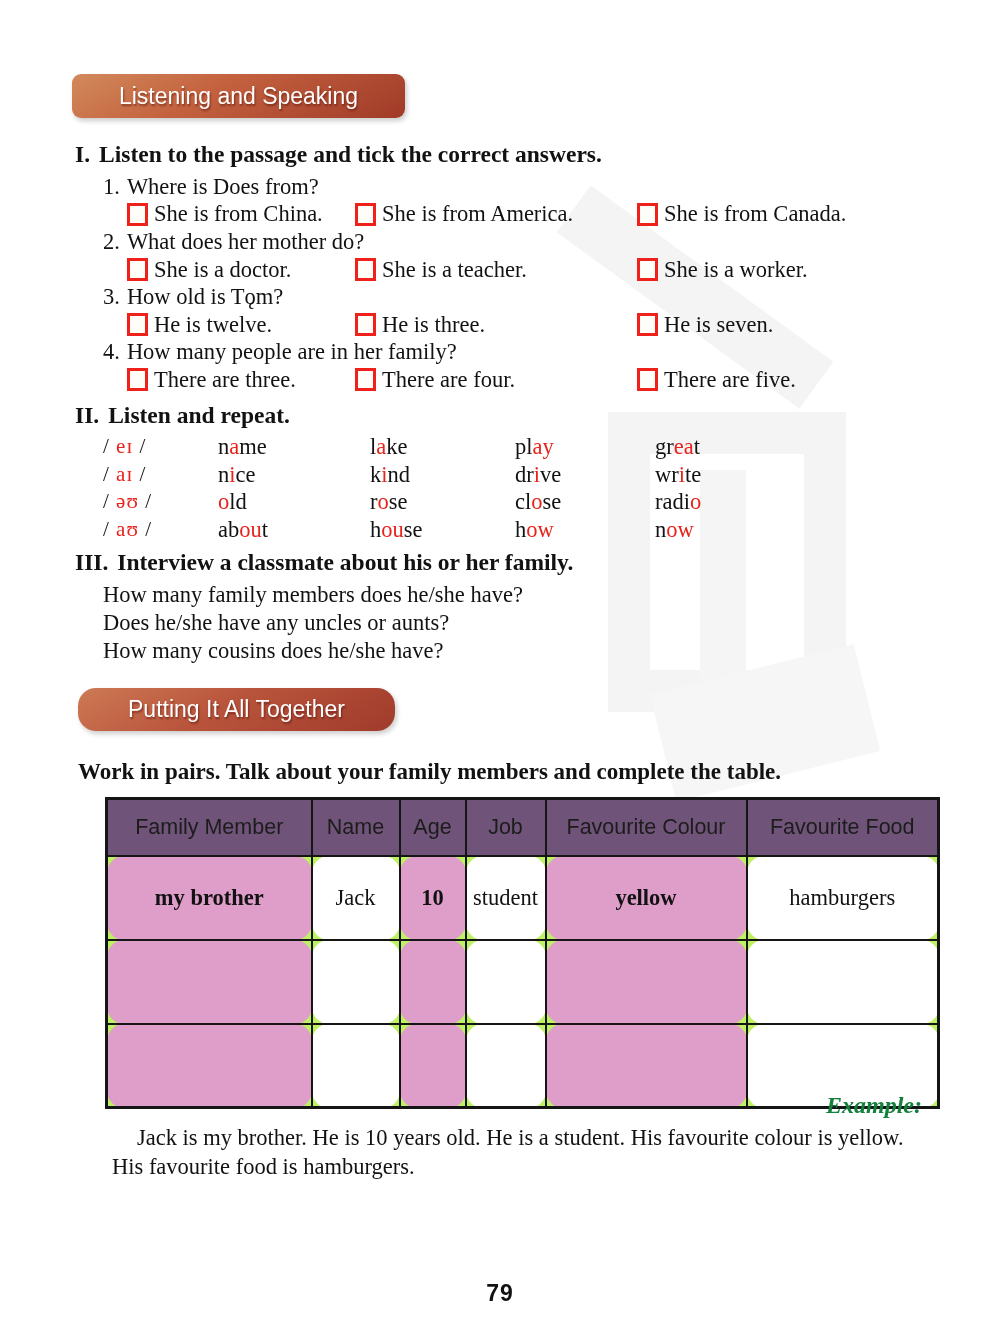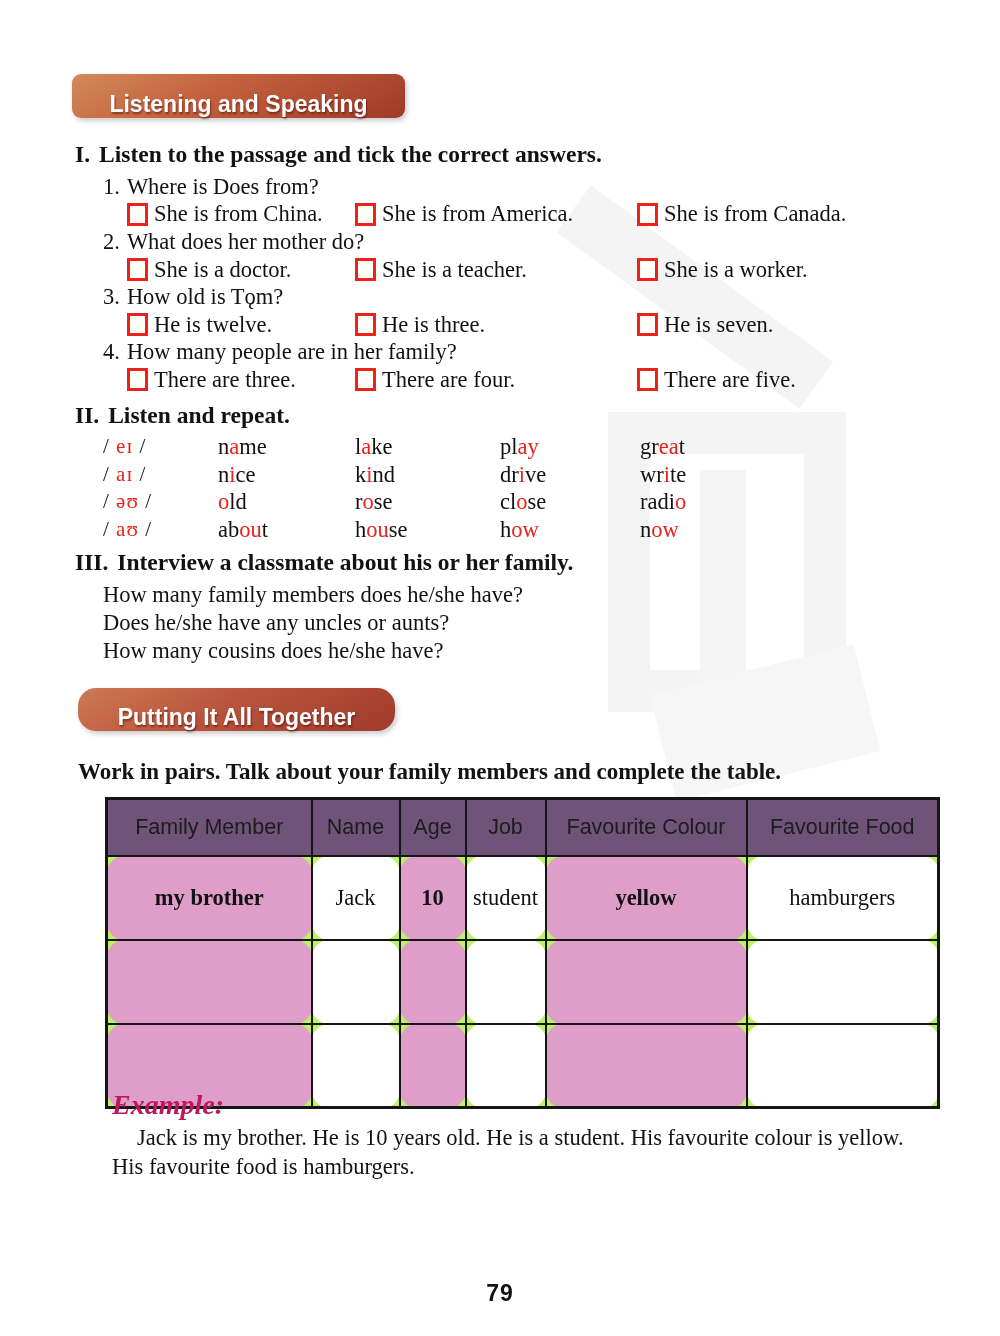--- a/index.html
+++ b/index.html
@@ -15,24 +15,24 @@
   
   .wm { position:absolute; background:#f4f4f4; }
   #wm-diag   { left:545px; top:268px; width:300px; height:58px; transform:rotate(36deg); }
   #wm-square { left:608px; top:412px; width:238px; height:300px; background:transparent; border:42px solid #f4f4f4; }
   #wm-bar    { left:700px; top:470px; width:46px; height:230px; background:#f5f5f5; }
   #wm-tri    { left:660px; top:668px; width:210px; height:110px; background:#f6f6f6; transform:rotate(-14deg); }
 
   
   .banner {
     position:absolute;
-    display:flex; align-items:flex-end; justify-content:center;
+    display:flex; align-items:center; justify-content:center;
     border-radius:9px;
     font-family:"Liberation Sans",sans-serif;
-    font-weight:bold; font-size:23px; color:#ffffff;
+    font-weight:normal; font-size:23px; color:#ffffff;
     text-shadow:1px 2px 2px rgba(80,15,8,.55);
     box-shadow:2px 3px 5px rgba(0,0,0,.20);
   }
   #banner1 { left:72px; top:74px;  width:333px; height:44px;
     background:linear-gradient(150deg,#d28a5b 0%,#c4623f 40%,#a03a28 100%); }
   #banner2 { left:78px; top:688px; width:317px; height:43px;
     background:linear-gradient(150deg,#cd7a55 0%,#b9543c 45%,#a03a2b 100%);border-radius:18px; }
 
   
   .sec { position:absolute; left:75px; width:880px; }
@@ -51,21 +51,21 @@
   .opt2   { width:282px; }
   .cb {
     width:21px; height:23px; flex:none;
     border:3px solid #ee211b; background:#fffdf8;
     margin-right:6px;
   }
 
   .phrow { display:flex; height:27.7px; font-size:22.5px; }
   .ph    { margin-left:28px; width:115px; font-size:21px; letter-spacing:1px; }
   .word  { flex:none; }
-  .w1 { width:137px; } .w2 { width:145px; } .w3 { width:140px; }
+  .w1 { width:137px; } .w2 { width:145px;margin-left:15px; } .w3 { width:140px; }
 
   .s3line { display:flex; align-items:center; height:28px; font-size:22.5px; padding-left:28px; }
 
   .red { color:#e8231c; }
 
   
   #workline { position:absolute; left:78px; top:757px; font-size:23px; font-weight:bold; line-height:30px; }
 
   
   #famtable {
@@ -80,21 +80,21 @@
     height:57px; background:#6f5378;
     font-family:"Liberation Sans",sans-serif; font-weight:400;
     font-size:21.5px; color:#1c1c1c;
   }
   #famtable td { height:84px; font-size:22.5px; background:#ffffff;border-radius:17px; }
   #famtable td.pink { background:#df9dca; }
   #famtable tr.filled td.pink { font-weight:bold; }
 
   
   #example { position:absolute; left:112px; top:1091px; width:810px; }
-  .ex-label { color:#be185d; font-weight:bold; font-style:italic; font-size:28px; line-height:28px; }
+  .ex-label { color:#15803d; font-weight:bold; font-style:italic; font-size:24px; line-height:28px;text-align:right; }
   .ex-text  { font-size:22.5px; line-height:28.5px; text-indent:25px; margin-top:5px; }
 
   
   #pagenum {
     position:absolute; top:1280px; left:0; width:100%;
     text-align:center;
     font-family:"Liberation Sans",sans-serif; font-weight:bold;
     font-size:23px; letter-spacing:1px;
   }
 </style>

